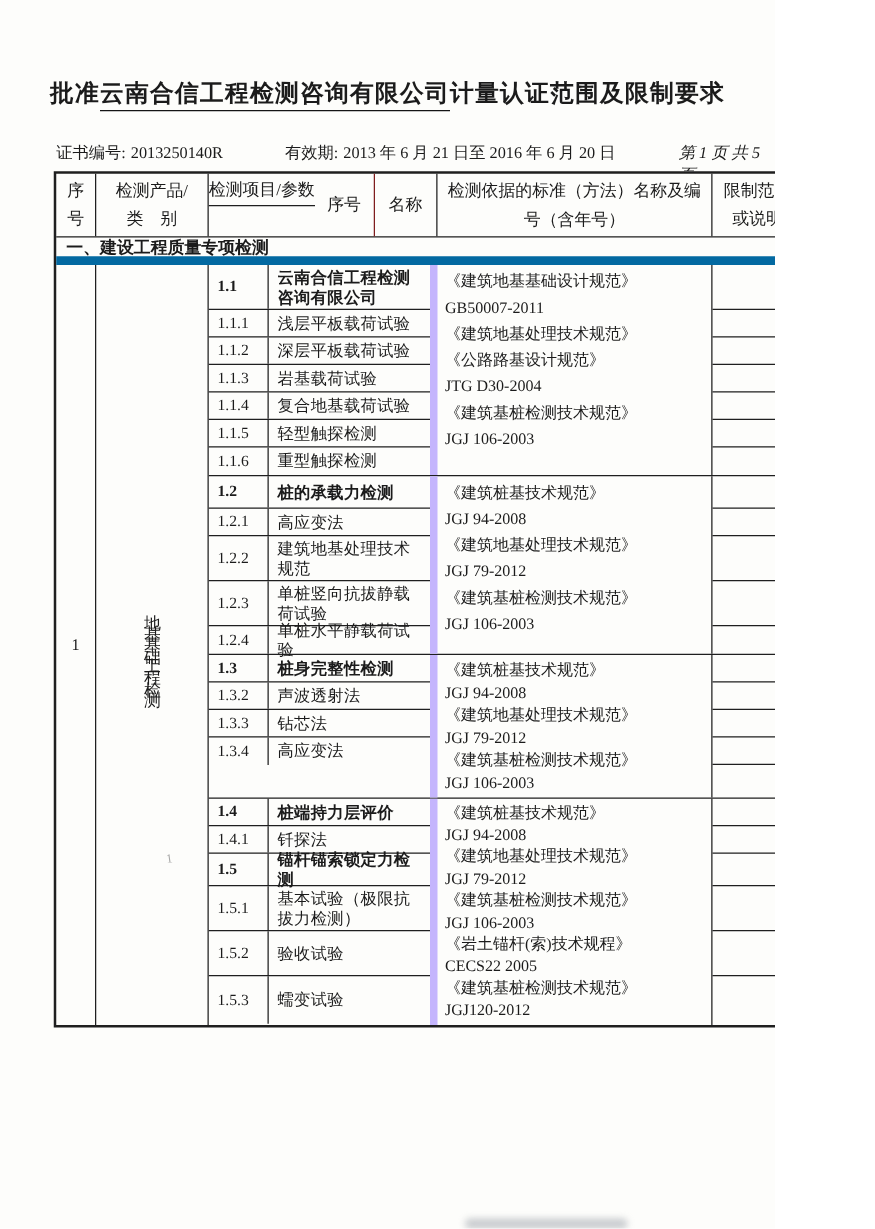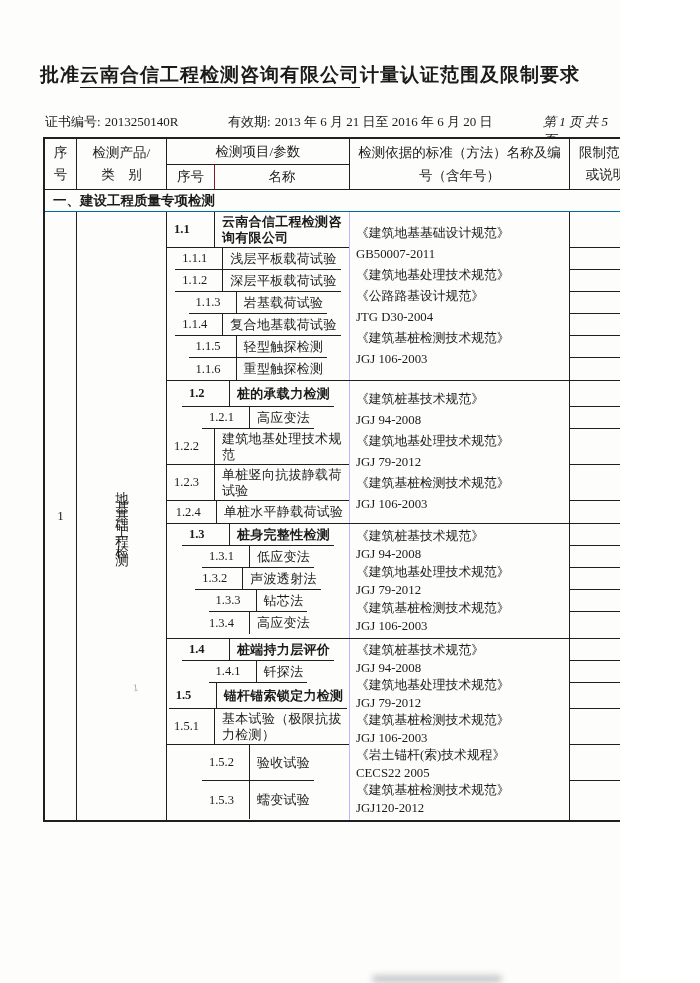--- a/index.html
+++ b/index.html
@@ -23,54 +23,54 @@
 
   .table {
     position:absolute; left:43px; top:137px; width:601px;
     border:2px solid #1f1f1f; background:#fdfdfb;
   }
   .thead { display:flex; height:51px; border-bottom:1px solid #1f1f1f; font-size:13.5px; }
   .hc { border-right:1px solid #1f1f1f; display:flex; flex-direction:column;
         align-items:center; justify-content:space-evenly; }
   .hc1 { width:32px; }
   .hc2 { width:90px; }
-  .hc34 { width:183px; display:flex; flex-direction:column; border-right:1px solid #1f1f1f; }
+  .hc34 { width:183px; display:flex; flex-direction:row; border-right:1px solid #1f1f1f; }
   .hc34top { height:26px; border-bottom:1px solid #1f1f1f; display:flex; align-items:center; justify-content:center; }
   .hc34bot { flex:1; display:flex; }
   .hsubno { width:48px; border-right:1px solid #7f1d1d; display:flex; align-items:center; justify-content:center; }
   .hsubname { flex:1; display:flex; align-items:center; justify-content:center; }
   .hc5 { width:220px; line-height:1.45; }
   .hc6 { flex:1; border-right:none; }
 
-  .section-row { height:22px; border-bottom:1px solid #0369a1; font-weight:bold;
+  .section-row { height:22px; border-bottom:7px solid #0369a1; font-weight:bold;
     font-size:13.5px; display:flex; align-items:center; padding-left:8px; }
 
   .tbody { display:flex; }
   .col-no { width:32px; border-right:1px solid #1f1f1f; display:flex;
     align-items:center; justify-content:center; font-size:13px; }
   .col-cat { width:90px; border-right:1px solid #1f1f1f; display:flex;
     align-items:center; justify-content:center; }
   .vtext { writing-mode:vertical-lr; text-orientation:upright;
     letter-spacing:9px; font-size:13.5px; }
   .col-main { flex:1; display:flex; flex-direction:column; }
 
   .group { display:flex; border-bottom:1px solid #1f1f1f; }
   .group:last-child { border-bottom:none; }
-  .gleft { width:183px; border-right:1px solid #c4b5fd; display:flex; flex-direction:column;align-items:center; }
+  .gleft { width:183px; border-right:6px solid #c4b5fd; display:flex; flex-direction:column; }
   .prow { display:flex; border-bottom:1px solid #1f1f1f; }
   .prow:last-child { border-bottom:none; }
   .code { width:48px; border-right:1px solid #1f1f1f; display:flex; align-items:center;
     padding-left:7px; font-size:12.5px; }
   .pname { flex:1; display:flex; align-items:center; padding:1px 4px 1px 7px;
     font-size:13px; line-height:15.5px; letter-spacing:0.3px; }
   .bold .code, .bold .pname { font-weight:bold; }
   .h22 { height:22px; } .h26 { height:26px; } .h36 { height:36px; } .h38 { height:38px; }
 
   .gstd { width:220px; border-right:1px solid #1f1f1f; display:flex; flex-direction:column;
-    justify-content:center; padding:3px 2px 3px 6px; font-size:12.8px; }
+    padding:3px 2px 3px 6px; font-size:12.8px; }
   .sline { white-space:nowrap; }
   .lh21  .sline { line-height:21px; }
   .lh18  .sline { line-height:18px; }
   .lh175 .sline { line-height:17.5px; }
   .glimit { flex:1; display:flex; flex-direction:column; }
   .lcell { border-bottom:1px solid #1f1f1f; }
   .lcell:last-child { border-bottom:none; }
 
   .stray-mark { position:absolute; left:133px; top:682px; font-size:10px;
     color:#8a8a8a; transform:rotate(-8deg); opacity:.75; }
@@ -220,24 +220,20 @@
             <div class="lcell h36"></div>
             <div class="lcell h22"></div>
           </div>
         </div>
 
         <div class="group">
           <div class="gleft">
             <div class="prow h22 bold">
               <div class="code">1.3</div>
               <div class="pname">桩身完整性检测</div>
-            </div>
-            <div class="prow h22">
-              <div class="code">1.3.1</div>
-              <div class="pname">低应变法</div>
             </div>
             <div class="prow h22">
               <div class="code">1.3.2</div>
               <div class="pname">声波透射法</div>
             </div>
             <div class="prow h22">
               <div class="code">1.3.3</div>
               <div class="pname">钻芯法</div>
             </div>
             <div class="prow h22">

